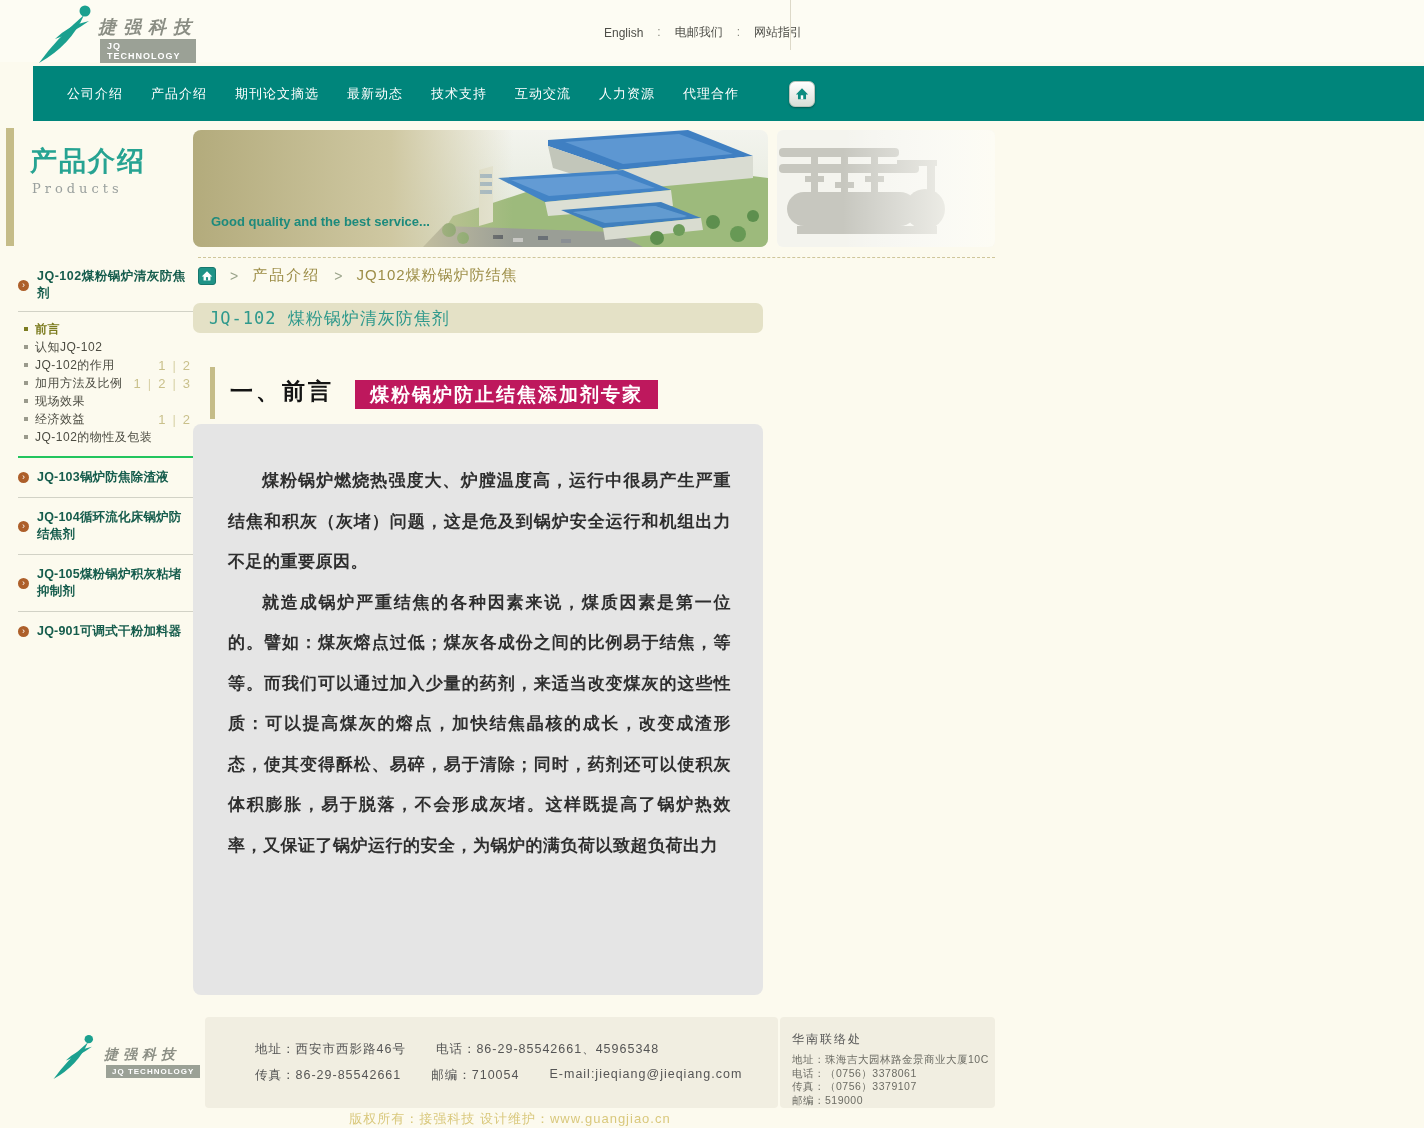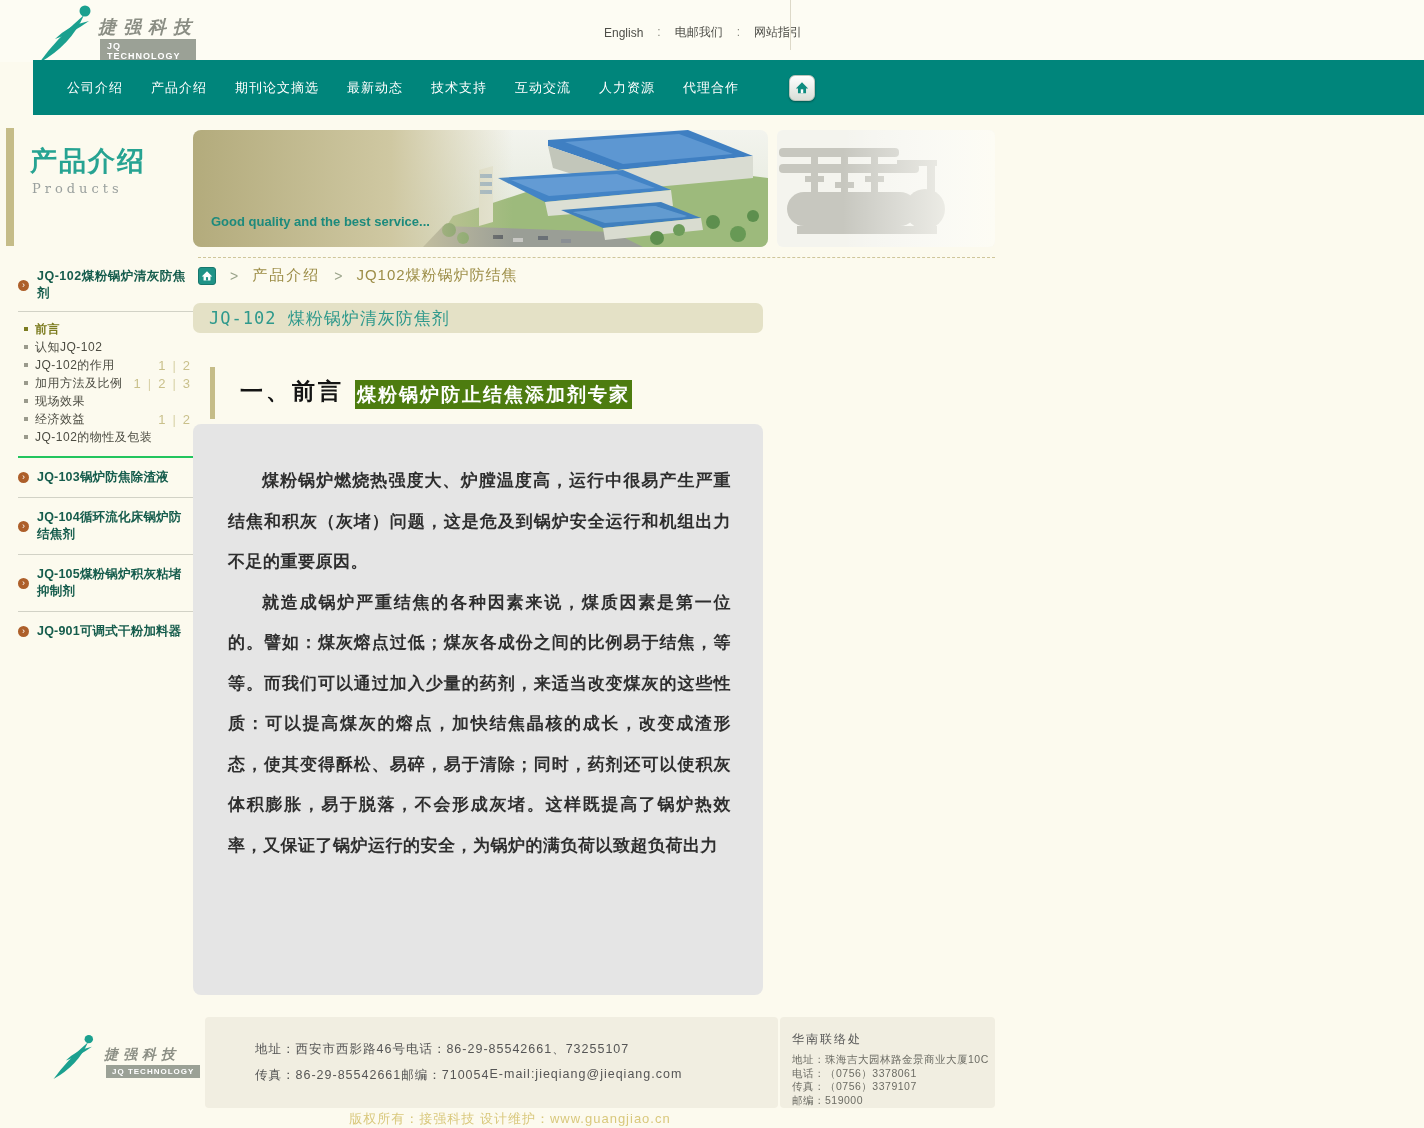--- a/index.html
+++ b/index.html
@@ -12,21 +12,21 @@
   .logo { position:absolute; left:36px; top:3px; width:160px; height:60px; }
   .logo svg { position:absolute; left:0; top:0; }
   .logo-cn { position:absolute; left:62px; top:12px; font-family:"DejaVu Serif", serif; font-style:italic; font-weight:bold; font-size:18px; color:#8b8e84; letter-spacing:7px; white-space:nowrap; }
   .logo-en { position:absolute; left:64px; top:36px; background:#9ba196; color:#fff; font-size:9px; font-weight:bold; letter-spacing:1px; padding:2px 7px; }
   .toplinks { position:absolute; left:604px; top:24px; display:flex; align-items:center; font-size:12px; color:#4e4e48; }
   .toplink { cursor:pointer; }
   .toplink + .toplink::before { content:":"; color:#8a8a80; margin:0 14px; }
   .hdr-vline { position:absolute; left:790px; top:0; width:1px; height:50px; background:#ddd9c8; }
 
   
-  .nav { position:absolute; left:33px; top:60px; right:0; height:55px; background:#00857b; display:flex; align-items:center; padding-left:34px; gap:28px; }
+  .nav { position:absolute; left:33px; top:66px; right:0; height:55px; background:#00857b; display:flex; align-items:center; padding-left:34px; gap:28px; }
   .nav-item { color:#fff; font-size:13px; letter-spacing:1px; cursor:pointer; white-space:nowrap; }
   .nav-home { width:26px; height:26px; margin-left:22px; border-radius:6px; background:linear-gradient(#ffffff,#d9ded7); border:1px solid #bcc4bb; box-shadow:0 1px 2px rgba(0,0,0,.35); display:flex; align-items:center; justify-content:center; cursor:pointer; }
 
   
   .side-accent { position:absolute; left:6px; top:128px; width:8px; height:118px; background:#c5bc88; }
   .side-title { position:absolute; left:30px; top:143px; font-size:27px; font-weight:bold; color:#26a392; letter-spacing:2px; }
   .side-sub { position:absolute; left:32px; top:181px; font-family:"DejaVu Serif", serif; font-size:13px; color:#9aa09e; letter-spacing:4px; }
   .side-menu { position:absolute; left:18px; top:264px; width:176px; }
   .m-head { display:flex; align-items:center; gap:8px; padding:4px 0 9px 0; border-bottom:1px solid #d2d2c6; cursor:pointer; }
   .m-head .lbl { font-size:12.5px; font-weight:bold; color:#155c4c; letter-spacing:0.5px; }
@@ -55,34 +55,34 @@
   .crumbs { position:absolute; left:198px; top:257px; width:797px; border-top:1px dashed #cfc69a; padding-top:8px; display:flex; align-items:center; }
   .crumb-home { width:18px; height:18px; border-radius:3px; background:#1f9387; border:1px solid #17776d; display:flex; align-items:center; justify-content:center; cursor:pointer; }
   .crumb-sep { color:#9aa38a; font-size:14px; margin:0 14px; }
   .crumb { font-size:15px; color:#9c8d47; letter-spacing:2px; cursor:pointer; }
   .crumb.last { letter-spacing:1px; }
 
   
   .title-bar { position:absolute; left:193px; top:303px; width:570px; height:30px; background:#e4e1c6; border-radius:7px; display:flex; align-items:center; padding-left:16px; }
   .title-bar span { font-family:"DejaVu Sans Mono", monospace; font-size:17px; color:#2f998c; letter-spacing:1px; }
   .sec-accent { position:absolute; left:210px; top:367px; width:5px; height:52px; background:#c5bc88; }
-  .sec-title { position:absolute; left:240px; top:376px; font-family:"DejaVu Serif", serif; font-size:23px; font-weight:bold; color:#141414; letter-spacing:3px; }
-  .sec-badge { position:absolute; left:355px; top:380px; height:29px; line-height:29px; background:#4d7c0f; color:#fff; font-size:19px; font-weight:bold; letter-spacing:2px; padding:0 2px; }
+  .sec-title { position:absolute; left:230px; top:376px; font-family:"DejaVu Serif", serif; font-size:23px; font-weight:bold; color:#141414; letter-spacing:3px; }
+  .sec-badge { position:absolute; left:355px; top:380px; height:29px; line-height:29px; background:#be185d; color:#fff; font-size:19px; font-weight:bold; letter-spacing:2px; padding:0 15px; }
   .body-panel { position:absolute; left:193px; top:424px; width:570px; height:571px; background:#e5e5e5; border-radius:8px; padding:37px 32px 0 35px; }
   .body-panel p { font-size:17px; line-height:40.5px; color:#2e2e2e; text-align:justify; text-indent:2em; font-weight:600; letter-spacing:0.5px; }
 
   
   .ft-logo { position:absolute; left:52px; top:1032px; width:150px; height:60px; }
   .ft-logo .logo-cn { left:52px; top:14px; font-size:14px; letter-spacing:5px; }
   .ft-logo .logo-en { left:54px; top:33px; font-size:8px; padding:2px 6px; }
   .ft-main { position:absolute; left:205px; top:1017px; width:573px; height:91px; background:#f1eee1; border-radius:4px; padding:15px 0 0 50px; }
   .ft-orgs { display:flex; gap:46px; }
   .ft-org-cn { font-size:12.5px; color:#555; letter-spacing:2px; }
   .ft-org-en { font-size:9.5px; color:#8a8a82; margin-top:3px; letter-spacing:0.2px; }
-  .ft-line { margin-top:9px; display:flex; font-size:12.5px; color:#555; letter-spacing:1px; }
+  .ft-line { margin-top:9px; display:flex; gap:30px; font-size:12.5px; color:#555; letter-spacing:1px; }
   .ft-south { position:absolute; left:780px; top:1017px; width:215px; height:91px; background:#f1eee1; border-radius:4px; padding:14px 0 0 12px; }
   .ft-south .t { font-size:12px; color:#555; letter-spacing:2px; margin-bottom:5px; }
   .ft-south .l { font-size:10.5px; color:#6c6c64; line-height:13.5px; letter-spacing:0.5px; }
   .copyright { position:absolute; left:0; top:1110px; width:1020px; text-align:center; font-size:13px; color:#d9c87c; letter-spacing:1px; }
 </style>
 </head>
 <body>
 
 <div id="page">
 
@@ -298,21 +298,21 @@
       <path d="M2,60 Q34,42 47,12 Q19,36 2,60 Z" fill="#1ba08f"></path>
       <path d="M18,36 Q32,22 52,18 Q34,31 18,36 Z" fill="#1ba08f"></path>
     </svg>
     <span class="logo-cn">捷强科技</span>
     <span class="logo-en">JQ TECHNOLOGY</span>
   </div>
 
   <div class="ft-main">
     <div class="ft-line">
       <span>地址：西安市西影路46号</span>
-      <span>电话：86-29-85542661、73255107</span>
+      <span>电话：86-29-85542661、45965348</span>
     </div>
     <div class="ft-line">
       <span>传真：86-29-85542661</span>
       <span>邮编：710054</span>
       <span>E-mail:jieqiang@jieqiang.com</span>
     </div>
   </div>
 
   <div class="ft-south">
     <div class="t">华南联络处</div>

